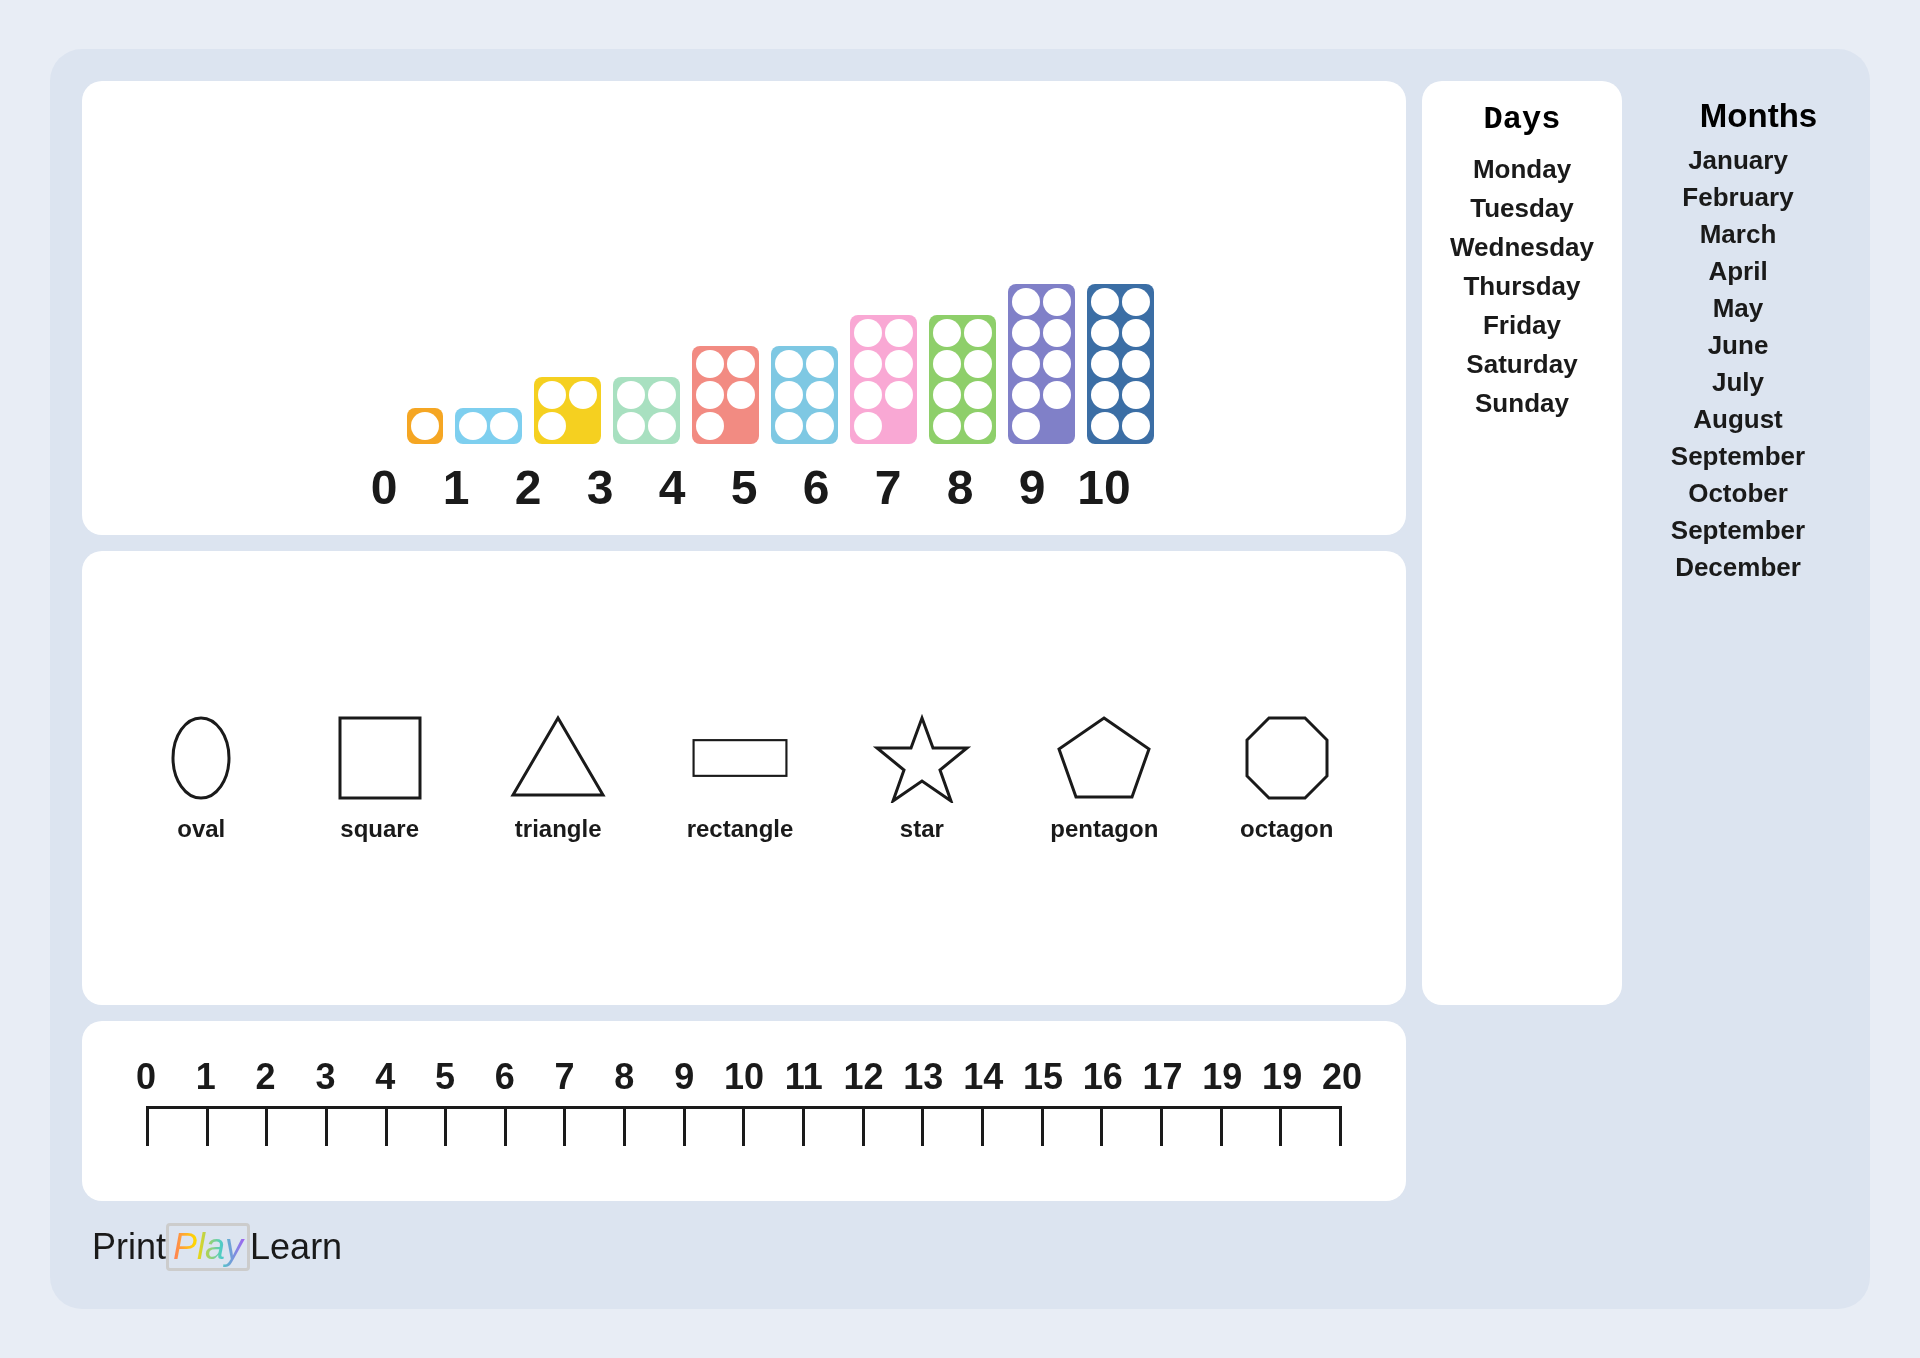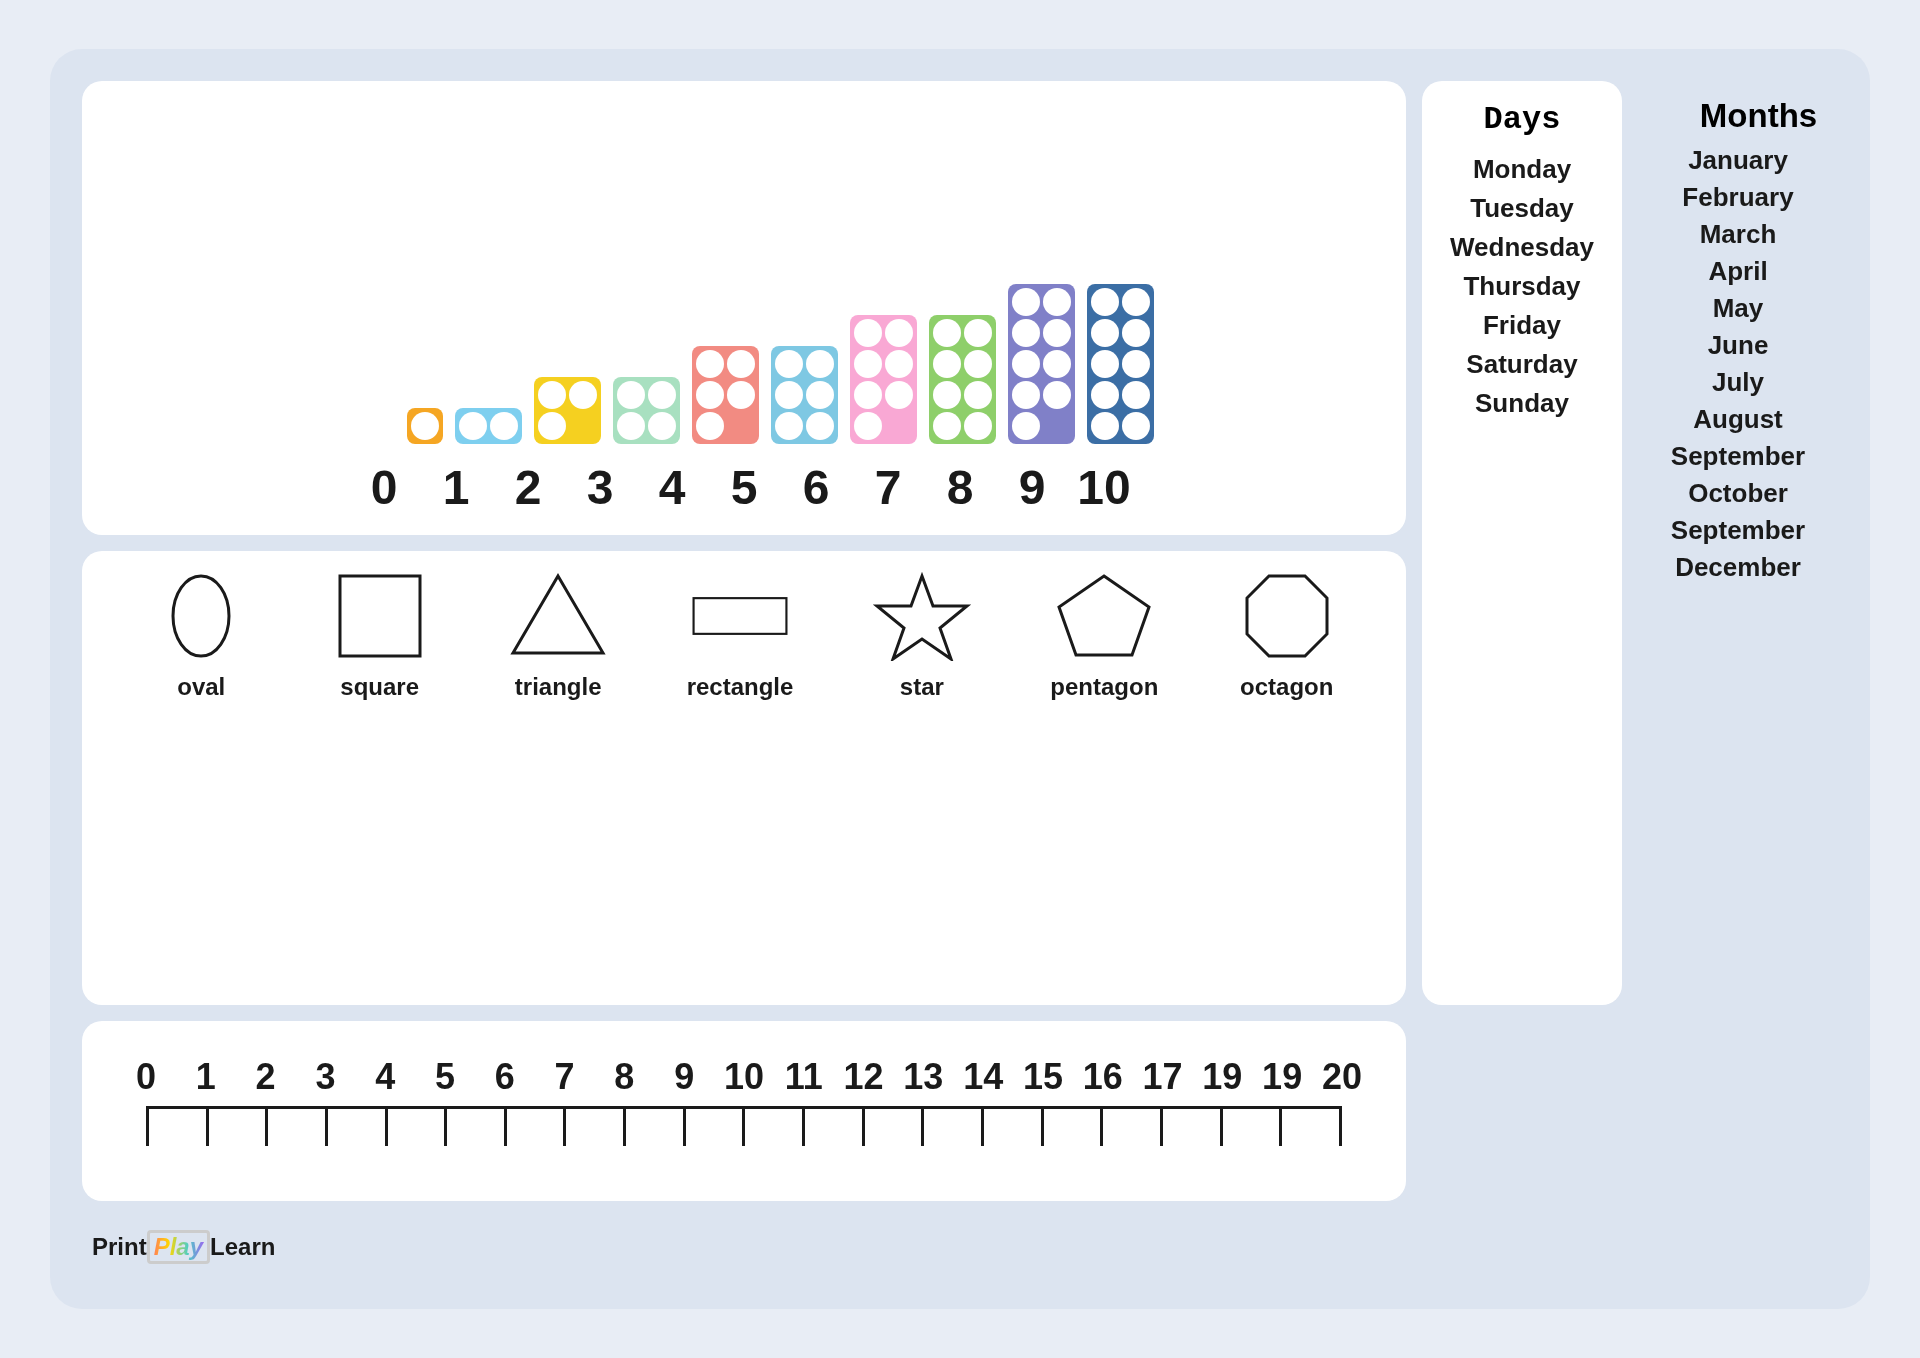--- a/index.html
+++ b/index.html
@@ -125,20 +125,21 @@
       font-size: 26px;
       font-weight: 700;
       color: #1a1a1a;
     }
 
     
     .shapes-panel {
       grid-column: 1;
       grid-row: 2;
       display: flex;
+      align-items: center;
       justify-content: space-around;
       padding: 20px 30px;
     }
     .shape-col {
       display: flex;
       flex-direction: column;
       align-items: center;
       gap: 12px;
     }
     .shape-svg {
@@ -201,22 +202,22 @@
     
     .branding {
       grid-column: 1 / 4;
       grid-row: 4;
       display: flex;
       align-items: center;
       padding: 0 10px;
       background: none;
     }
     .brand-text {
-      font-size: 24px;
-      font-weight: 700;
+      font-size: 36px;
+      font-weight: 400;
       font-family: 'Arial Black', Arial, sans-serif;
     }
     .brand-print { color: #1a1a1a; }
     .brand-play { color: transparent; background: linear-gradient(90deg, #ff6b6b, #ffd700, #4ecdc4, #a855f7); -webkit-background-clip: text; background-clip: text; font-style: italic; border: 3px solid #ccc; border-radius: 4px; padding: 0 4px; }
     .brand-learn { color: #1a1a1a; }
   </style>
 </head>
 <body>
 
 <div class="page">

